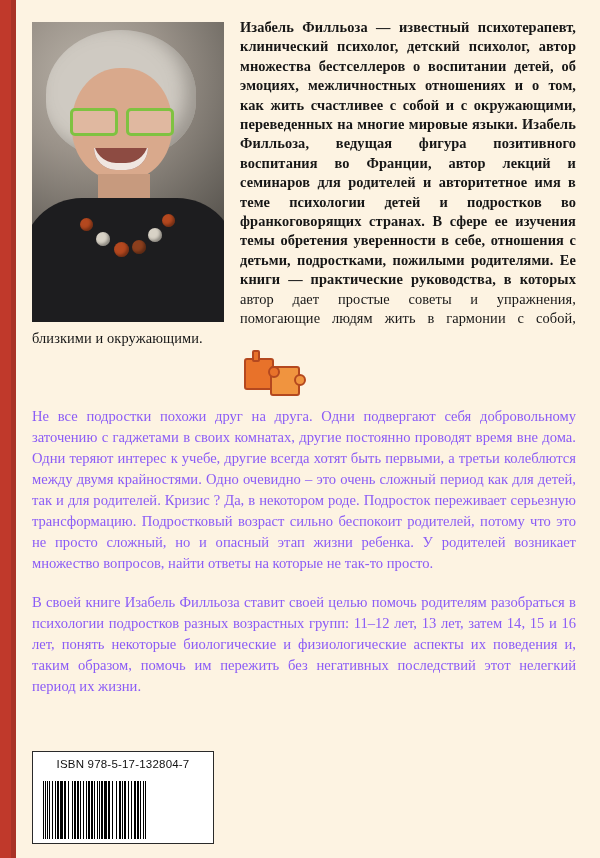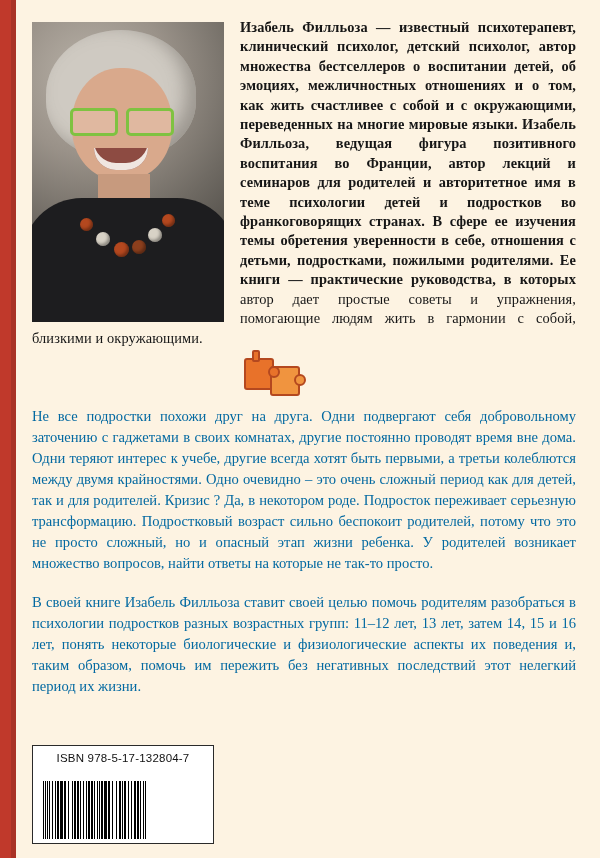--- a/index.html
+++ b/index.html
@@ -179,40 +179,40 @@
   }
   
   .body-text {
     padding: 0 24px 0 16px;
   }
   .body-text p {
     margin: 0 0 18px 0;
     font-size: 14.6px;
     line-height: 21px;
     text-align: justify;
-    color: #0369a1;
+    color: #8b5cf6;
   }
   
   .isbn-box {
     position: absolute;
     left: 16px;
     bottom: 14px;
     width: 182px;
     background: #ffffff;
     border: 1px solid #2a2a2a;
     padding: 6px 6px 4px 6px;
     box-sizing: border-box;
   }
   .isbn-text {
     font-family: "Liberation Sans", sans-serif;
     font-size: 11.5px;
     color: #111;
     text-align: center;
     letter-spacing: .2px;
-    margin-bottom: 17px;
+    margin-bottom: 11px;
   }
   .barcode {
     height: 58px;
     display: flex;
     align-items: flex-end;
     gap: 0;
     padding: 0 4px;
   }
   .barcode i {
     display: block;

